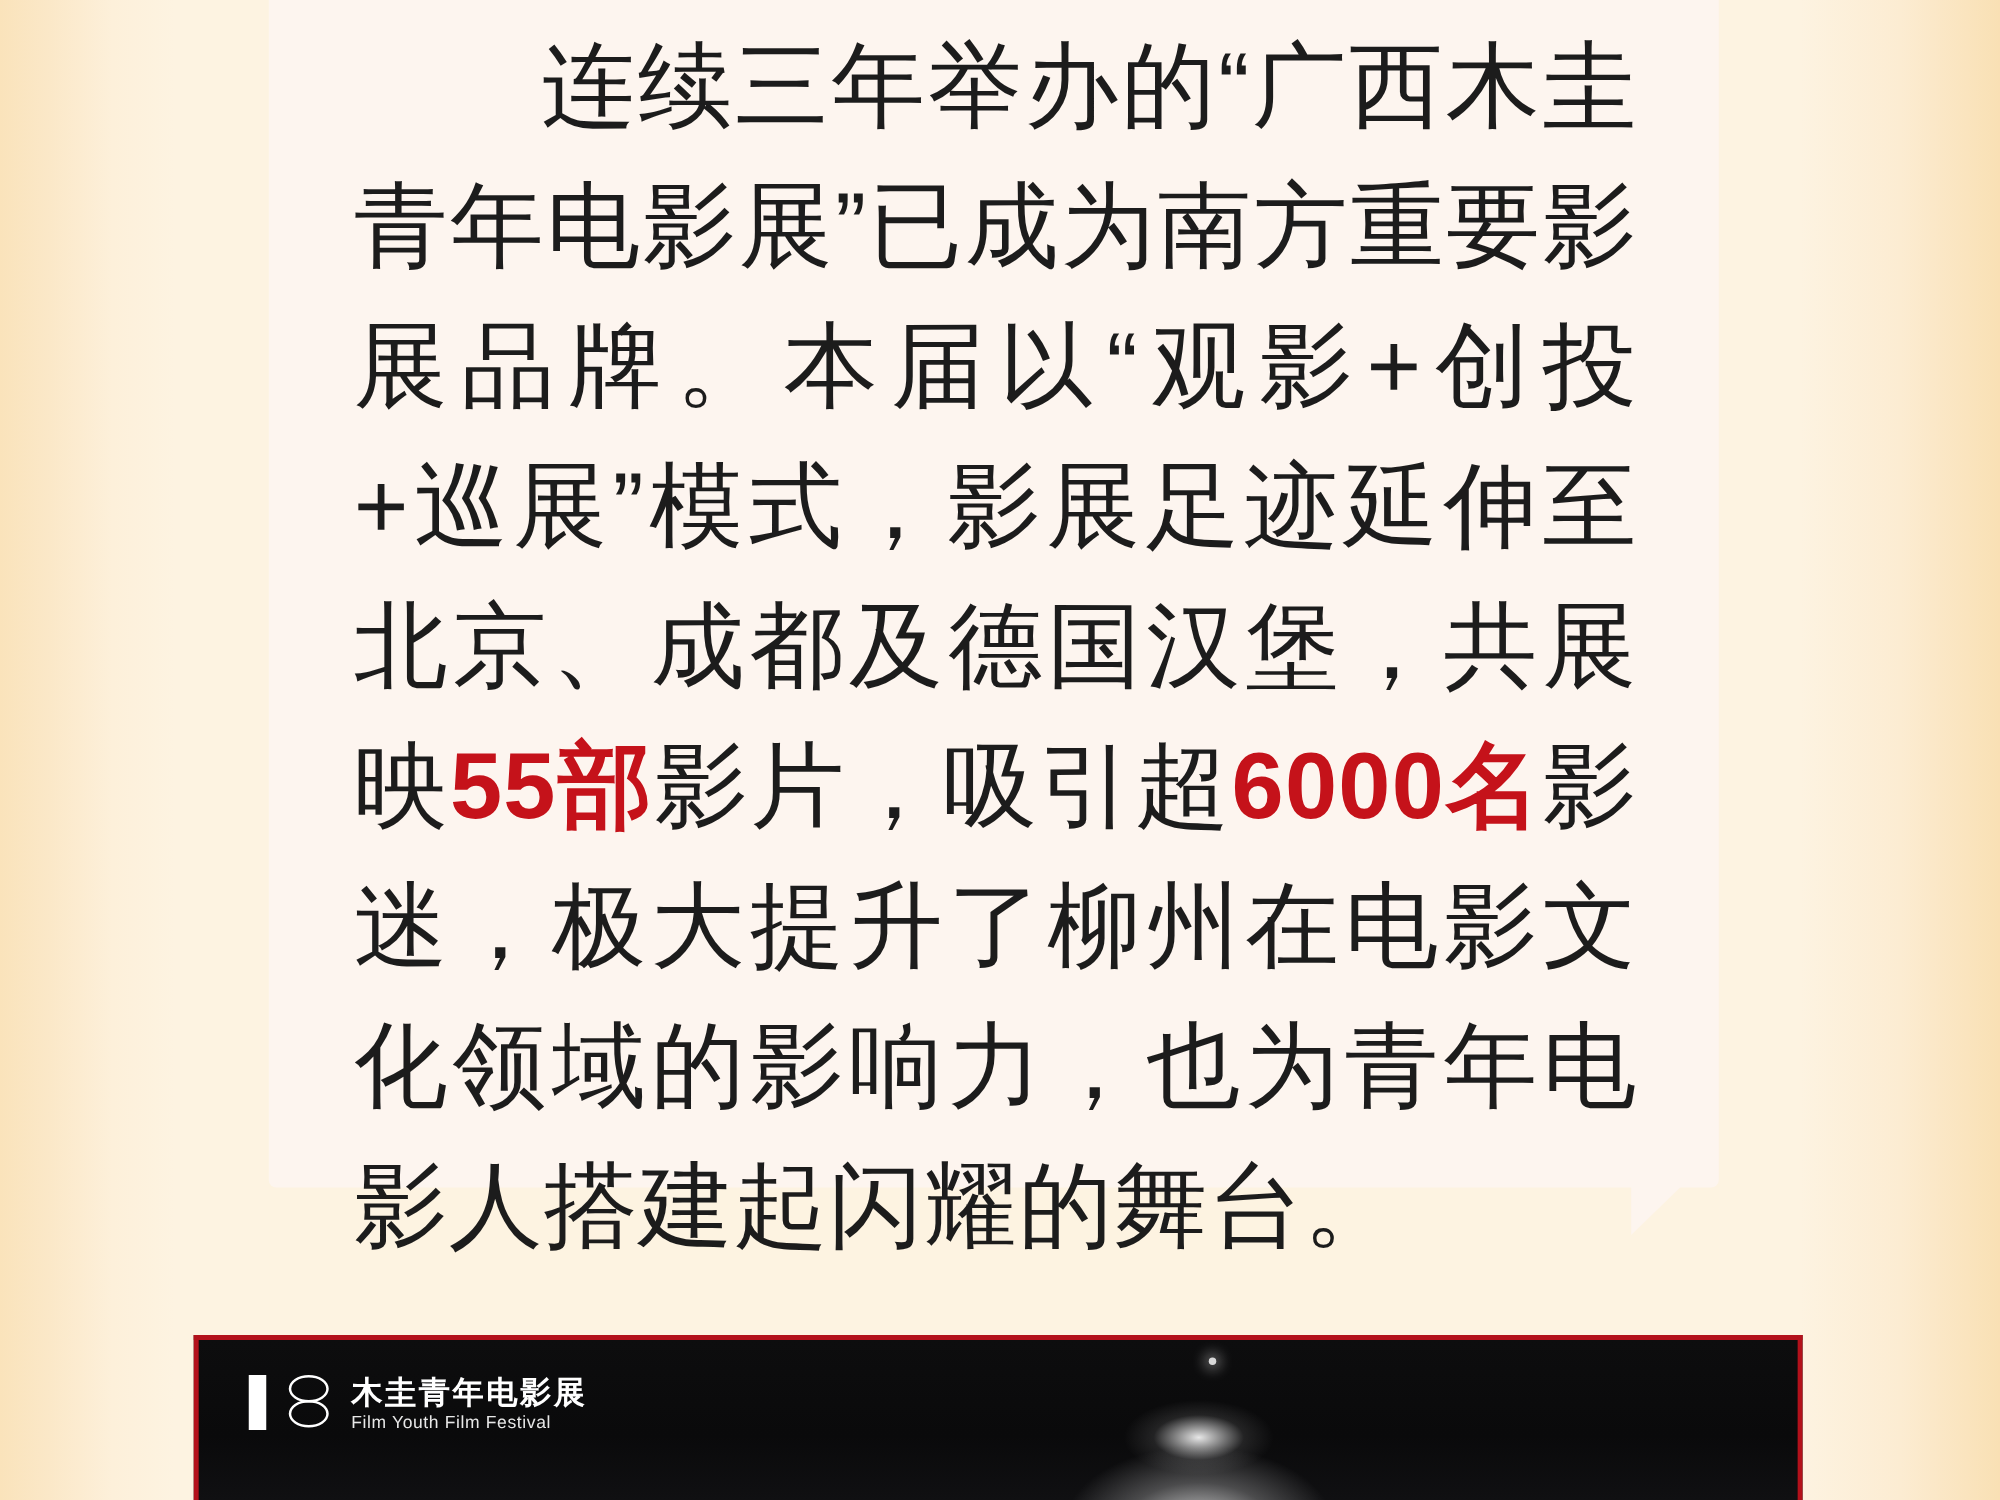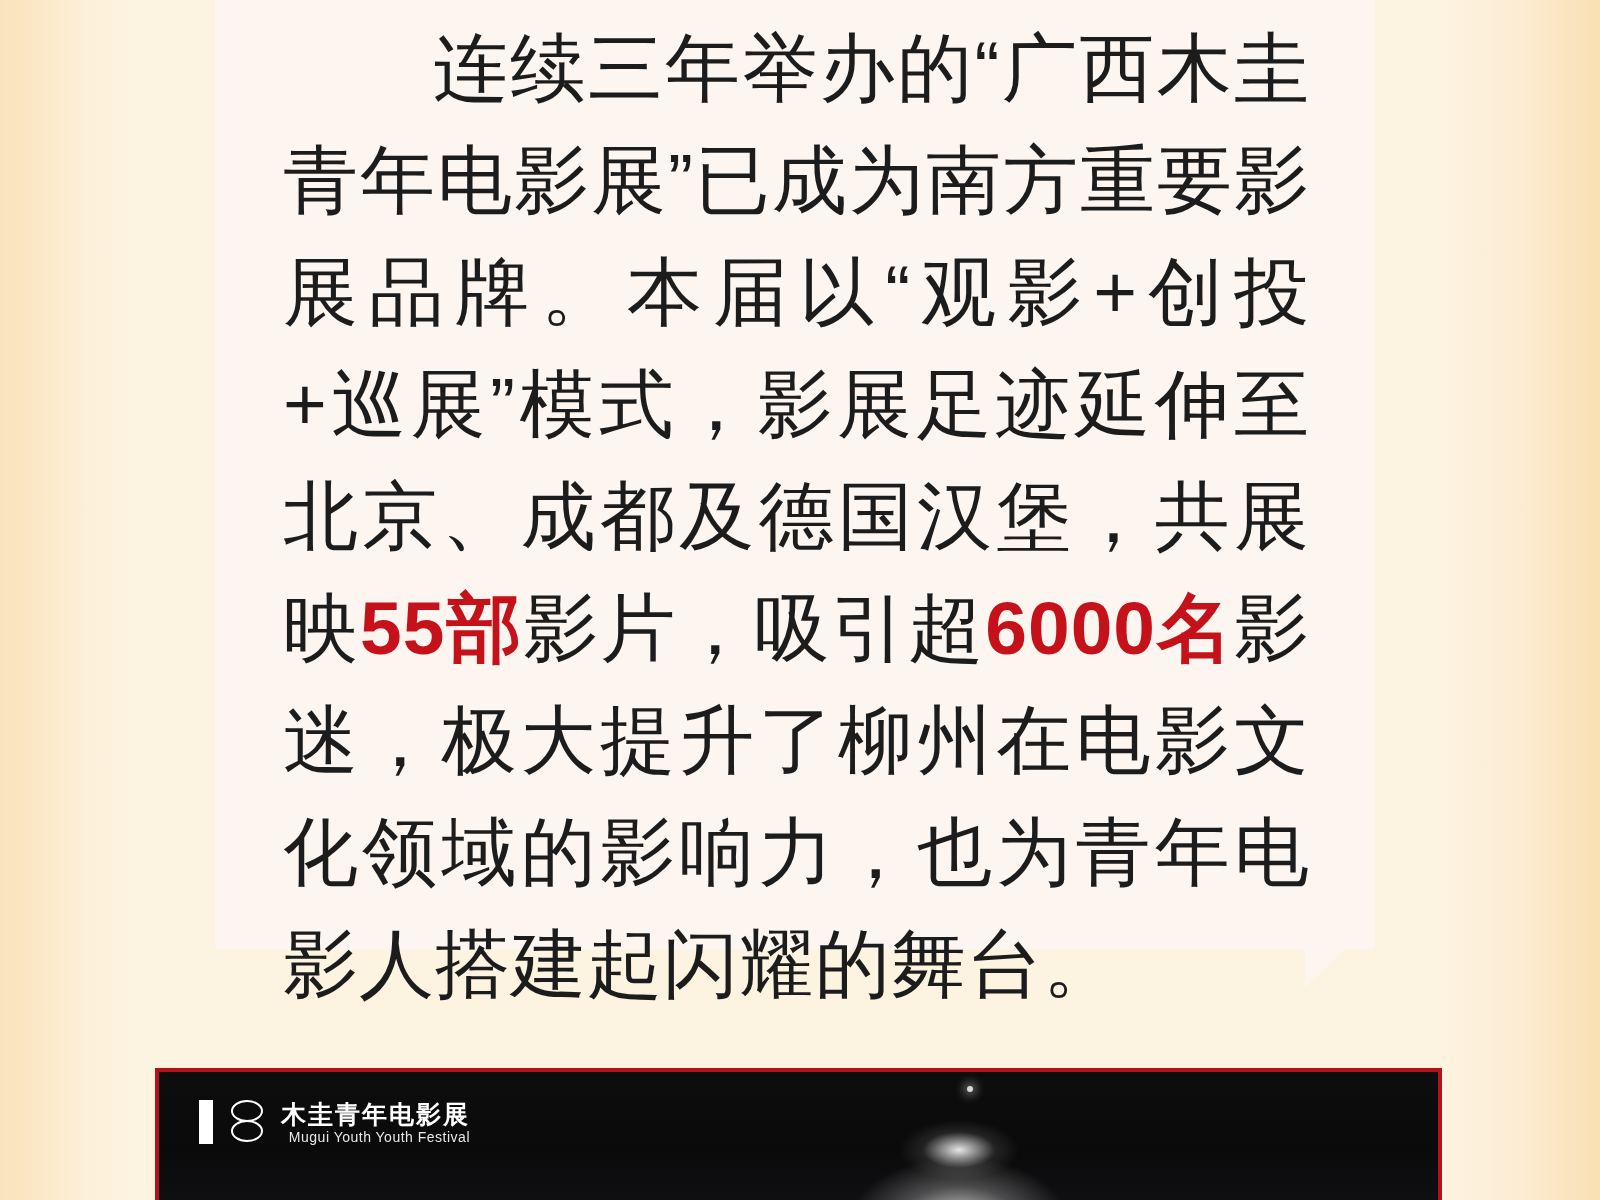--- a/index.html
+++ b/index.html
@@ -127,21 +127,20 @@
     border-radius: 50%;
     box-sizing: border-box;
   }
   .logo-8 span.top { top: 0; }
   .logo-8 span.bottom { top: 20px; }
   .logo-text {
     display: flex;
     flex-direction: column;
     justify-content: center;
     line-height: 1.15;
-    align-items: flex-end;
   }
   .logo-cn {
     color: #ffffff;
     font-size: 25px;
     letter-spacing: 2px;
     font-weight: 700;
   }
   .logo-en {
     color: #e8e8e8;
     font-size: 14px;
@@ -162,18 +161,18 @@
     <div class="photo-inner"></div>
     <div class="ceiling-dot"></div>
     <div class="photo-logo">
       <div class="logo-bar"></div>
       <div class="logo-8">
         <span class="top"></span>
         <span class="bottom"></span>
       </div>
       <div class="logo-text">
         <div class="logo-cn">木圭青年电影展</div>
-        <div class="logo-en">Mugui Youth Youth Festival</div>
+        <div class="logo-en">Film Youth Film Festival</div>
       </div>
     </div>
   </div>
 
 </div>
 
 </body></html>

